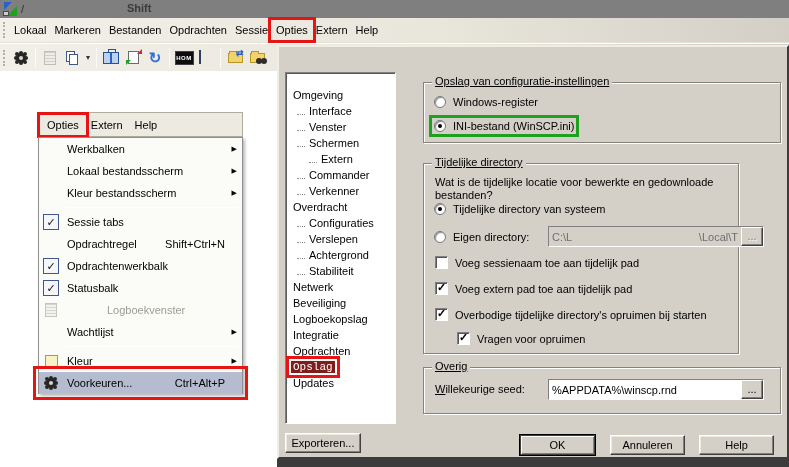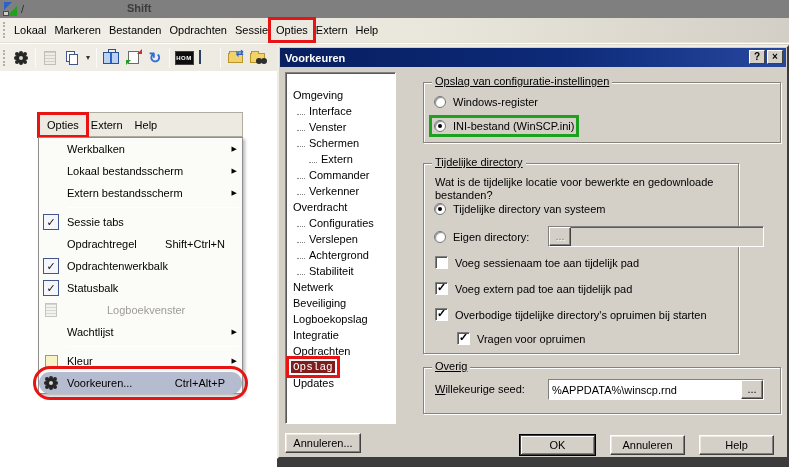--- a/index.html
+++ b/index.html
@@ -142,21 +142,21 @@
      border-color:#fff #404040 #404040 #fff;box-shadow:inset -1px -1px 0 #808080,inset 1px 1px 0 #ece9e2;
      display:flex;align-items:center;justify-content:center;white-space:nowrap;}
   .btn.default{border:1px solid #404040;box-shadow:inset 1px 1px 0 #fff,inset -1px -1px 0 #808080,0 0 0 1px #000;}
 
   .dark-band{left:277px;top:459px;width:512px;height:8px;background:#3c3c3c;z-index:3;}
 
   
   .ann-red{outline:3px solid #e81414;}
   .ann-red.off1{outline-offset:1px;}
   .ann-red.off2{outline-offset:2px;}
-  .ann-red.off3{outline-offset:3px;border-radius:11px;}
+  .ann-red.off3{outline-offset:3px;}
   .ann-green{outline:3px solid #1ea11e;outline-offset:2px;}
 </style>
 </head>
 <body>
 
 <div class="stage">
 
   <div class="abs titlebar">
     <div class="app-icon">
       <i class="tri-blue"></i>
@@ -240,21 +240,21 @@
       <span class="mi-label">Werkbalken</span>
       <span class="mi-arrow">▶</span>
     </div>
     <div class="m-row">
       <span class="gutter"></span>
       <span class="mi-label">Lokaal bestandsscherm</span>
       <span class="mi-arrow">▶</span>
     </div>
     <div class="m-row">
       <span class="gutter"></span>
-      <span class="mi-label">Extern bestandsscherm</span>
+      <span class="mi-label">Kleur bestandsscherm</span>
       <span class="mi-arrow">▶</span>
     </div>
     <div class="m-sep">
         <i></i>
       </div>
     <div class="m-row">
       <span class="gutter">
           <span class="menu-check">✓</span>
         </span>
       <span class="mi-label">Sessie tabs</span>
@@ -300,25 +300,20 @@
     <div class="m-row hl ann-red off3">
       <span class="gutter">
           <i class="css-gear"></i>
         </span>
       <span class="mi-label">Voorkeuren...</span>
       <span class="mi-short">Ctrl+Alt+P</span>
     </div>
   </div>
 
   <div class="abs dialog">
-    <div class="dlg-title">
-      <span>Voorkeuren</span>
-      <span class="tbtn help">?</span>
-      <span class="tbtn close">×</span>
-    </div>
 
     <div class="tree">
       <div class="trow lvl0">
           <span class="tlabel">Omgeving</span>
         </div>
       <div class="trow lvl1">
           <span class="tlabel">Interface</span>
         </div>
       <div class="trow lvl1">
           <span class="tlabel">Venster</span>
@@ -395,20 +390,24 @@
         <span class="radio sel">
             <span class="dot"></span>
           </span>
         <span>Tijdelijke directory van systeem</span>
       </span>
       <span class="radio-row" style="left:10px;top:67px;">
         <span class="radio"></span>
         <span>Eigen directory:</span>
       </span>
       <span class="field disabled" style="left:124px;top:62px;width:216px;height:21px;">
+        <span class="edit">
+          <span>C:\L</span>
+          <span>\Local\T</span>
+        </span>
         <span class="browse dis">...</span>
       </span>
       <span class="cb-row" style="left:11px;top:92px;">
         <span class="cb"></span>
         <span>Voeg sessienaam toe aan tijdelijk pad</span>
       </span>
       <span class="cb-row" style="left:11px;top:118px;">
         <span class="cb">
             <span>✓</span>
           </span>
@@ -432,20 +431,20 @@
       <span class="group-title">Overig</span>
       <span class="seed-label">
         <span class="mn">W</span><span>illekeurige seed:</span>
       </span>
       <span class="field enabled" style="left:124px;top:11px;width:216px;height:21px;">
         <span class="edit">%APPDATA%\winscp.rnd</span>
         <span class="browse">...</span>
       </span>
     </div>
 
-    <span class="btn" style="left:6px;top:386px;width:76px;">Annuleren...</span>
+    <span class="btn" style="left:6px;top:386px;width:76px;">Exporteren...</span>
     <span class="btn default" style="left:241px;top:388px;width:75px;">OK</span>
     <span class="btn" style="left:331px;top:388px;width:75px;">Annuleren</span>
     <span class="btn" style="left:420px;top:388px;width:75px;">Help</span>
   </div>
 
   <div class="abs dark-band"></div>
 </div>
 
 </body></html>

